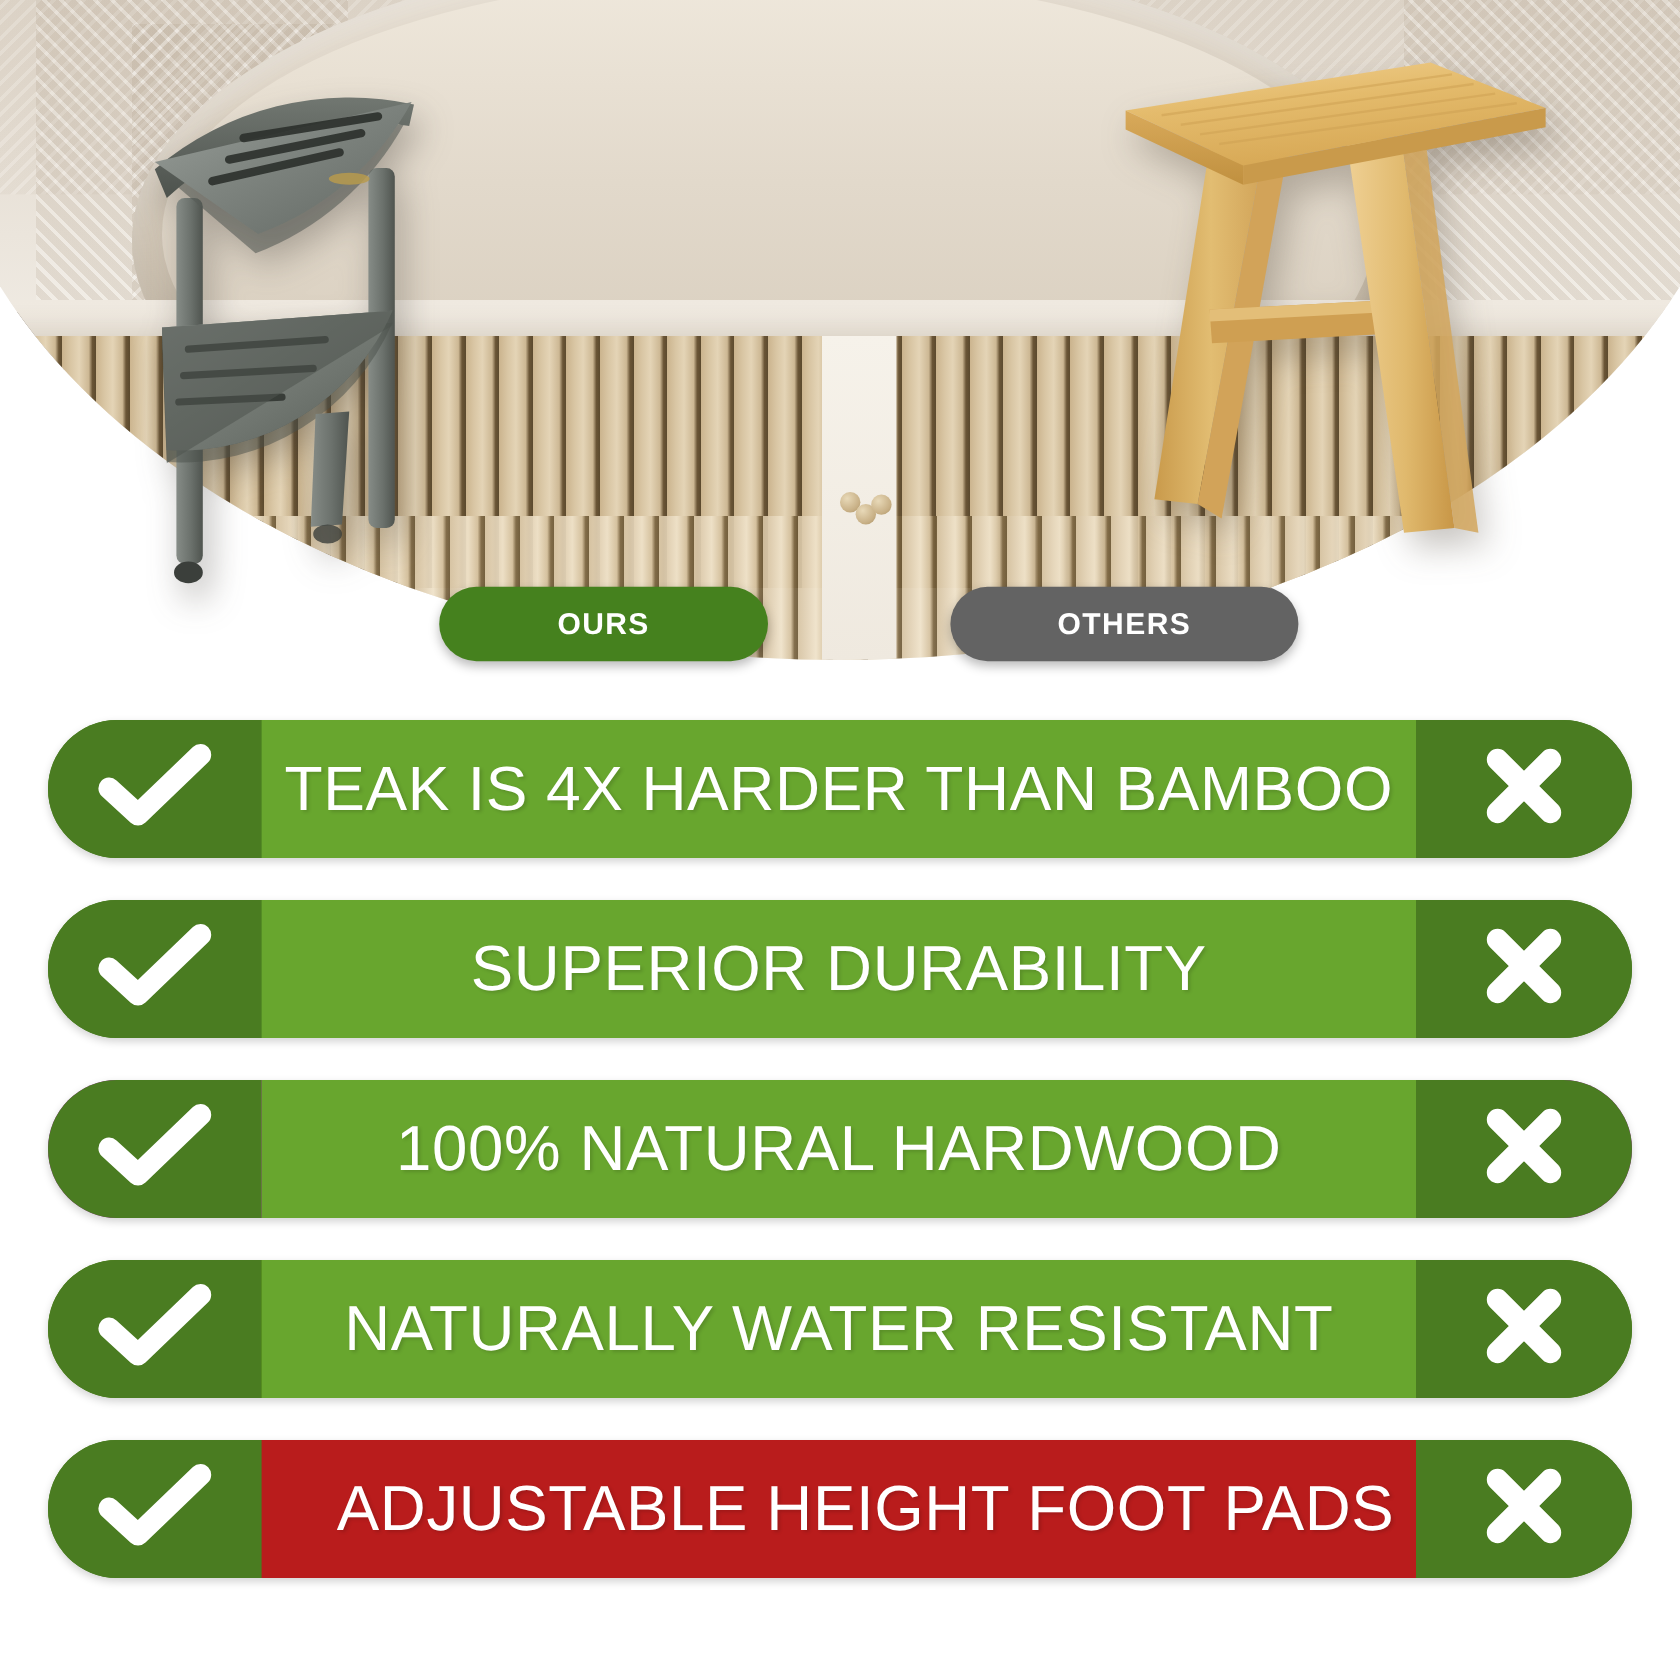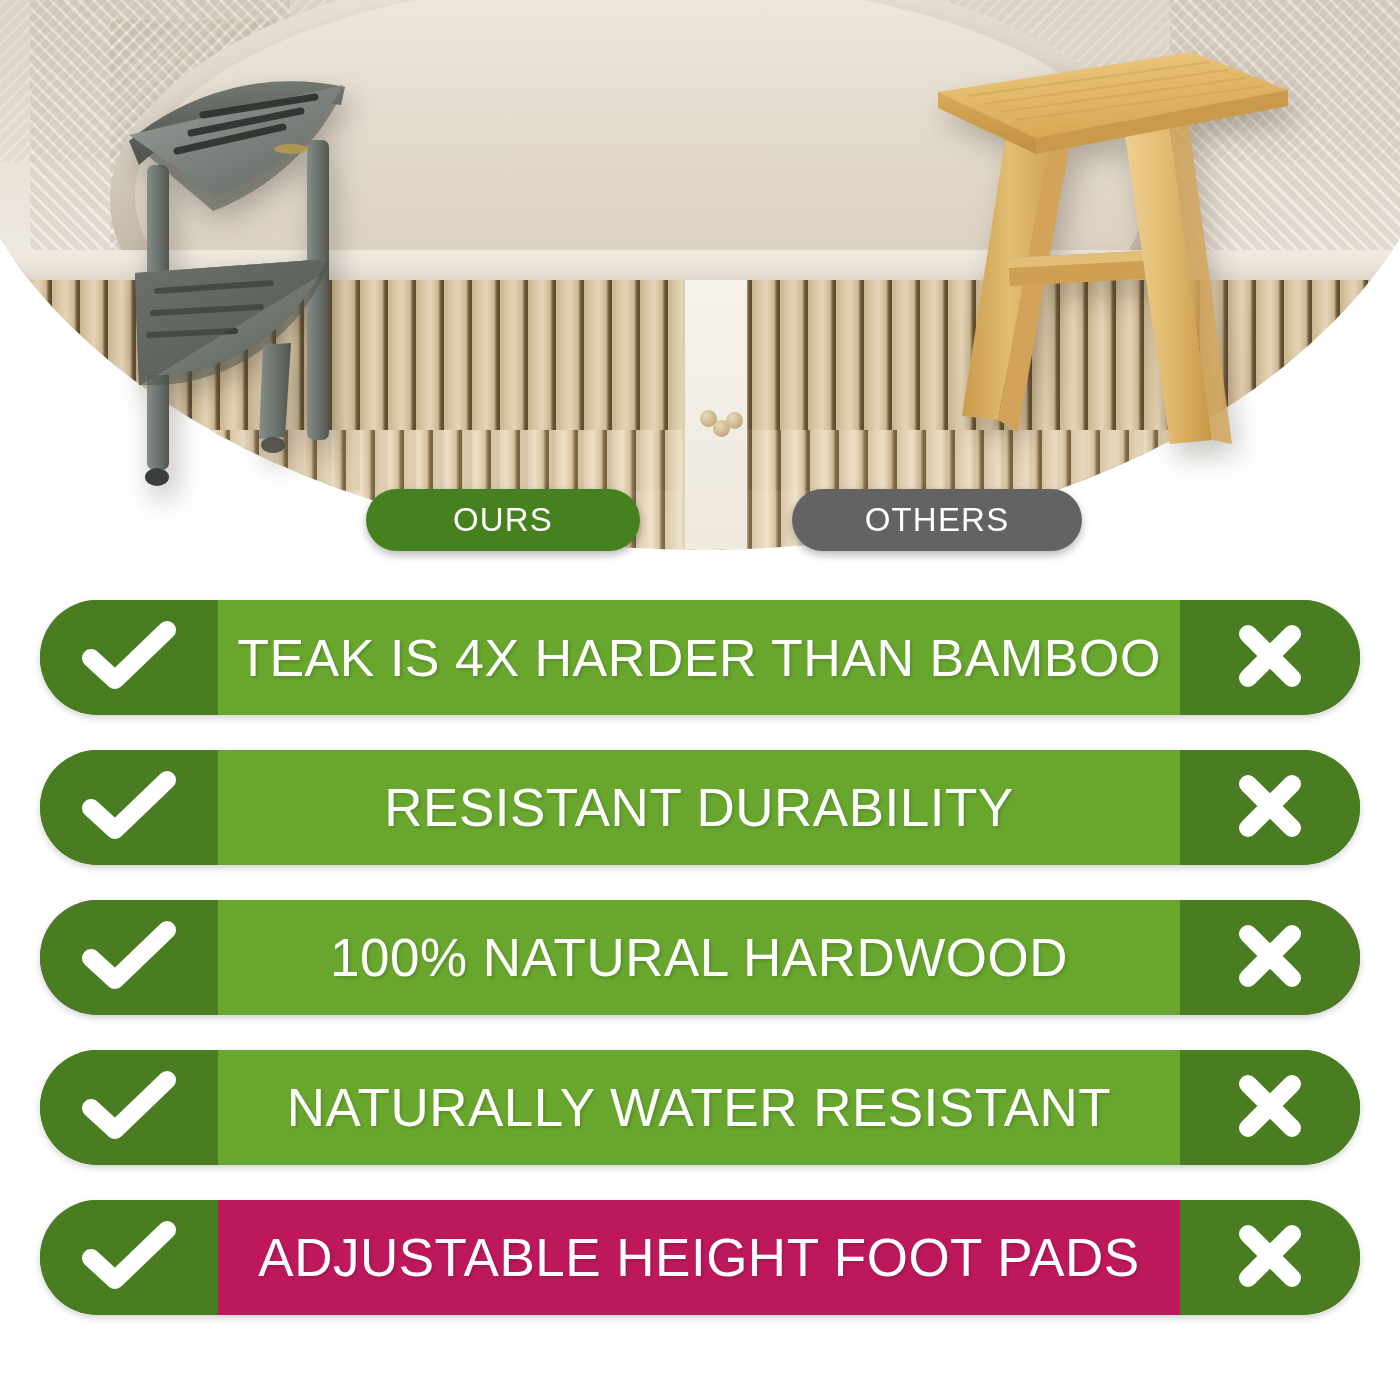--- a/index.html
+++ b/index.html
@@ -173,22 +173,22 @@
   
   .badge {
     position: absolute;
     height: 62px;
     border-radius: 34px;
     display: flex;
     align-items: center;
     justify-content: center;
     color: #ffffff;
     letter-spacing: 1.2px;
-    font-size: 33px;
-    font-weight: 400;
+    font-size: 25px;
+    font-weight: 700;
     box-shadow: 0 4px 9px rgba(0,0,0,.28);
     user-select: none;
   }
   .badge-ours {
     left: 366px; top: 489px;
     width: 274px;
     background: #45811e;
   }
   .badge-others {
     left: 792px; top: 489px;
@@ -408,21 +408,21 @@
             </svg></span>
         </div>
       </div>
       <div class="row row-2" style="background: rgb(74, 124, 33);">
         <div class="cell-check" style="background: rgb(74, 124, 33);">
           <span><svg width="96" height="72" viewBox="0 0 96 72" xmlns="http://www.w3.org/2000/svg">
               <path d="M10 38 L34 60 L86 10" fill="none" stroke="#ffffff" stroke-width="18" stroke-linecap="round" stroke-linejoin="round"></path>
             </svg></span>
         </div>
         <div class="cell-label" style="background: rgb(104, 166, 46);">
-          <span class="label-text">RESISTANT DURABILITY</span>
+          <span class="label-text">SUPERIOR DURABILITY</span>
         </div>
         <div class="cell-x" style="background: rgb(74, 124, 33);">
           <span><svg width="72" height="72" viewBox="0 0 72 72" xmlns="http://www.w3.org/2000/svg">
               <path d="M14 14 L58 58 M58 14 L14 58" fill="none" stroke="#ffffff" stroke-width="18" stroke-linecap="round"></path>
             </svg></span>
         </div>
       </div>
       <div class="row row-3" style="background: #a21caf;">
         <div class="cell-check" style="background: rgb(74, 124, 33);">
           <span><svg width="96" height="72" viewBox="0 0 96 72" xmlns="http://www.w3.org/2000/svg">
@@ -452,21 +452,21 @@
               <path d="M14 14 L58 58 M58 14 L14 58" fill="none" stroke="#ffffff" stroke-width="18" stroke-linecap="round"></path>
             </svg></span>
         </div>
       </div>
       <div class="row row-5" style="background: rgb(74, 124, 33);">
         <div class="cell-check" style="background: rgb(74, 124, 33);">
           <span><svg width="96" height="72" viewBox="0 0 96 72" xmlns="http://www.w3.org/2000/svg">
               <path d="M10 38 L34 60 L86 10" fill="none" stroke="#ffffff" stroke-width="18" stroke-linecap="round" stroke-linejoin="round"></path>
             </svg></span>
         </div>
-        <div class="cell-label" style="background: #be185d;">
+        <div class="cell-label" style="background: #b91c1c; justify-content: flex-end;">
           <span class="label-text">ADJUSTABLE HEIGHT FOOT PADS</span>
         </div>
         <div class="cell-x" style="background: rgb(74, 124, 33);">
           <span><svg width="72" height="72" viewBox="0 0 72 72" xmlns="http://www.w3.org/2000/svg">
               <path d="M14 14 L58 58 M58 14 L14 58" fill="none" stroke="#ffffff" stroke-width="18" stroke-linecap="round"></path>
             </svg></span>
         </div>
       </div>
     </div>
 

